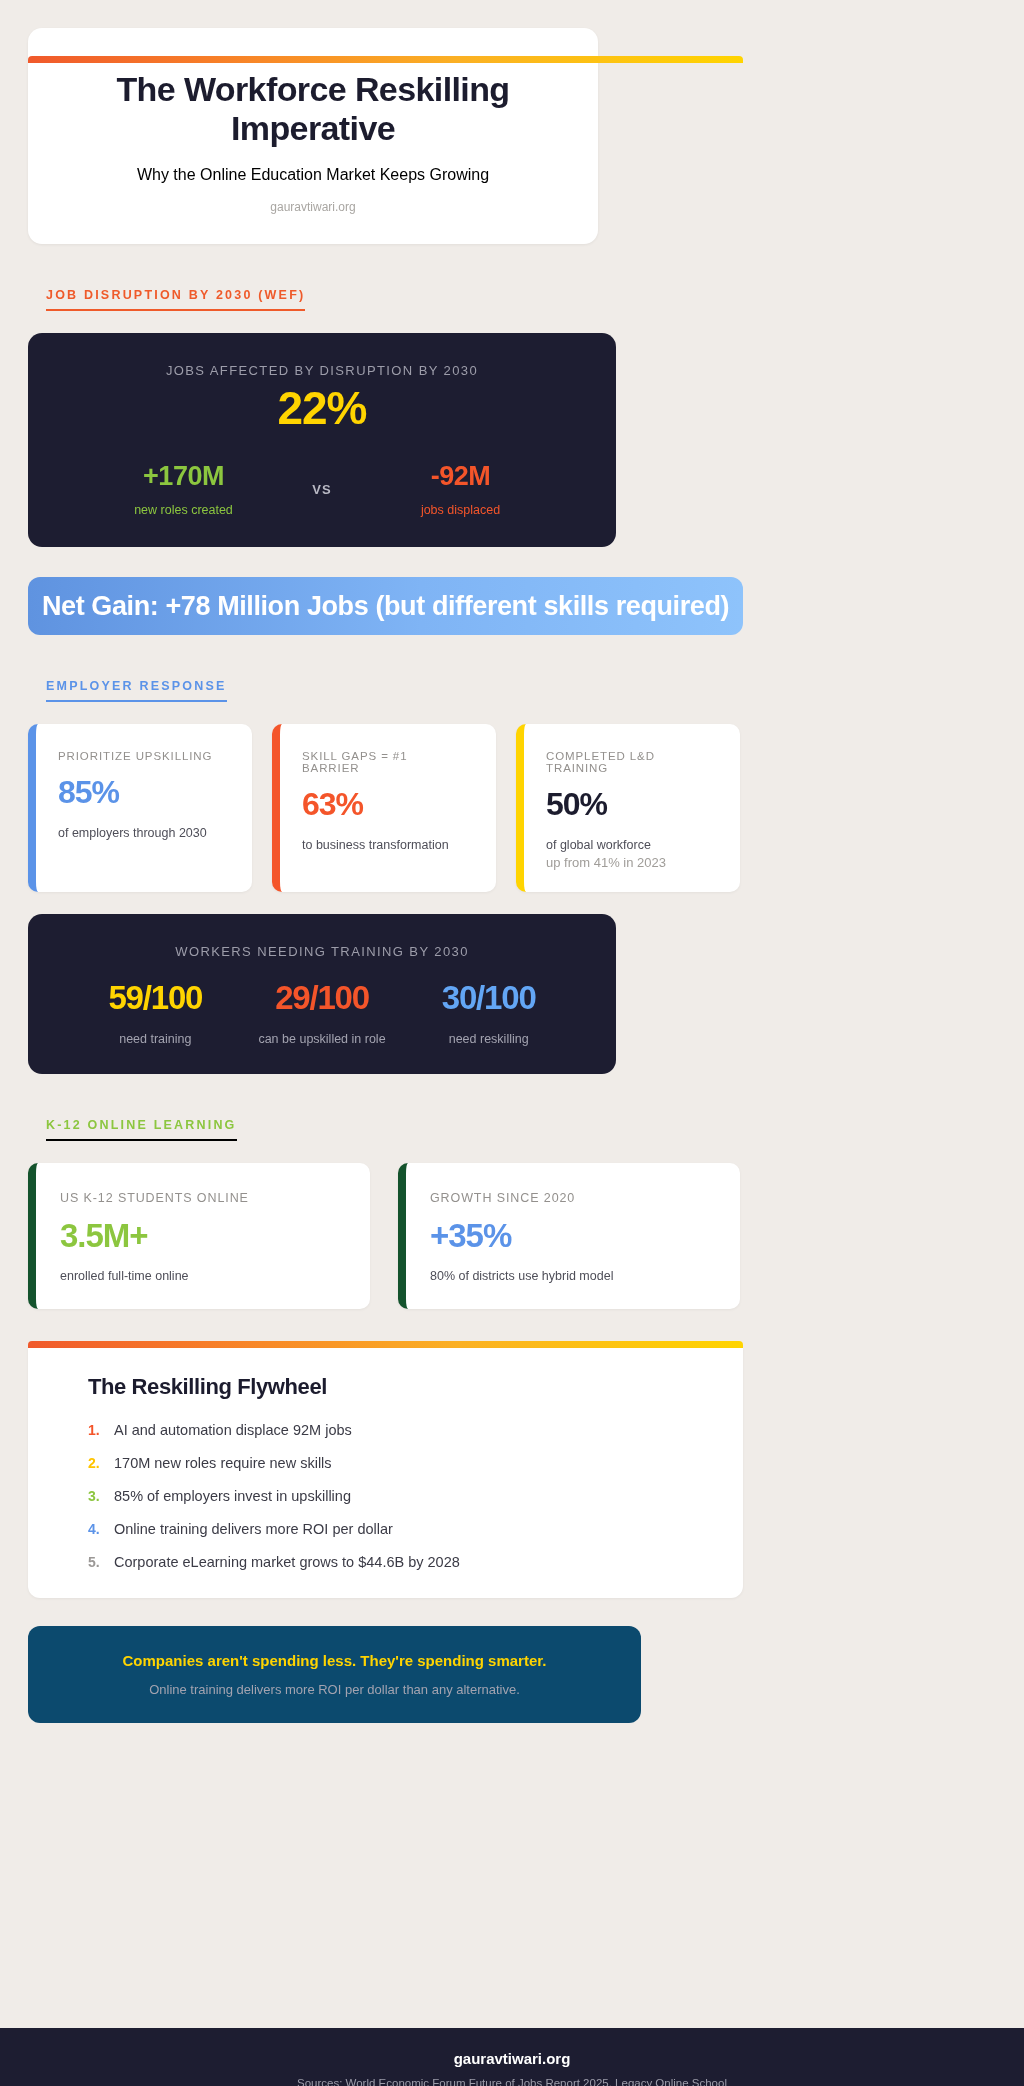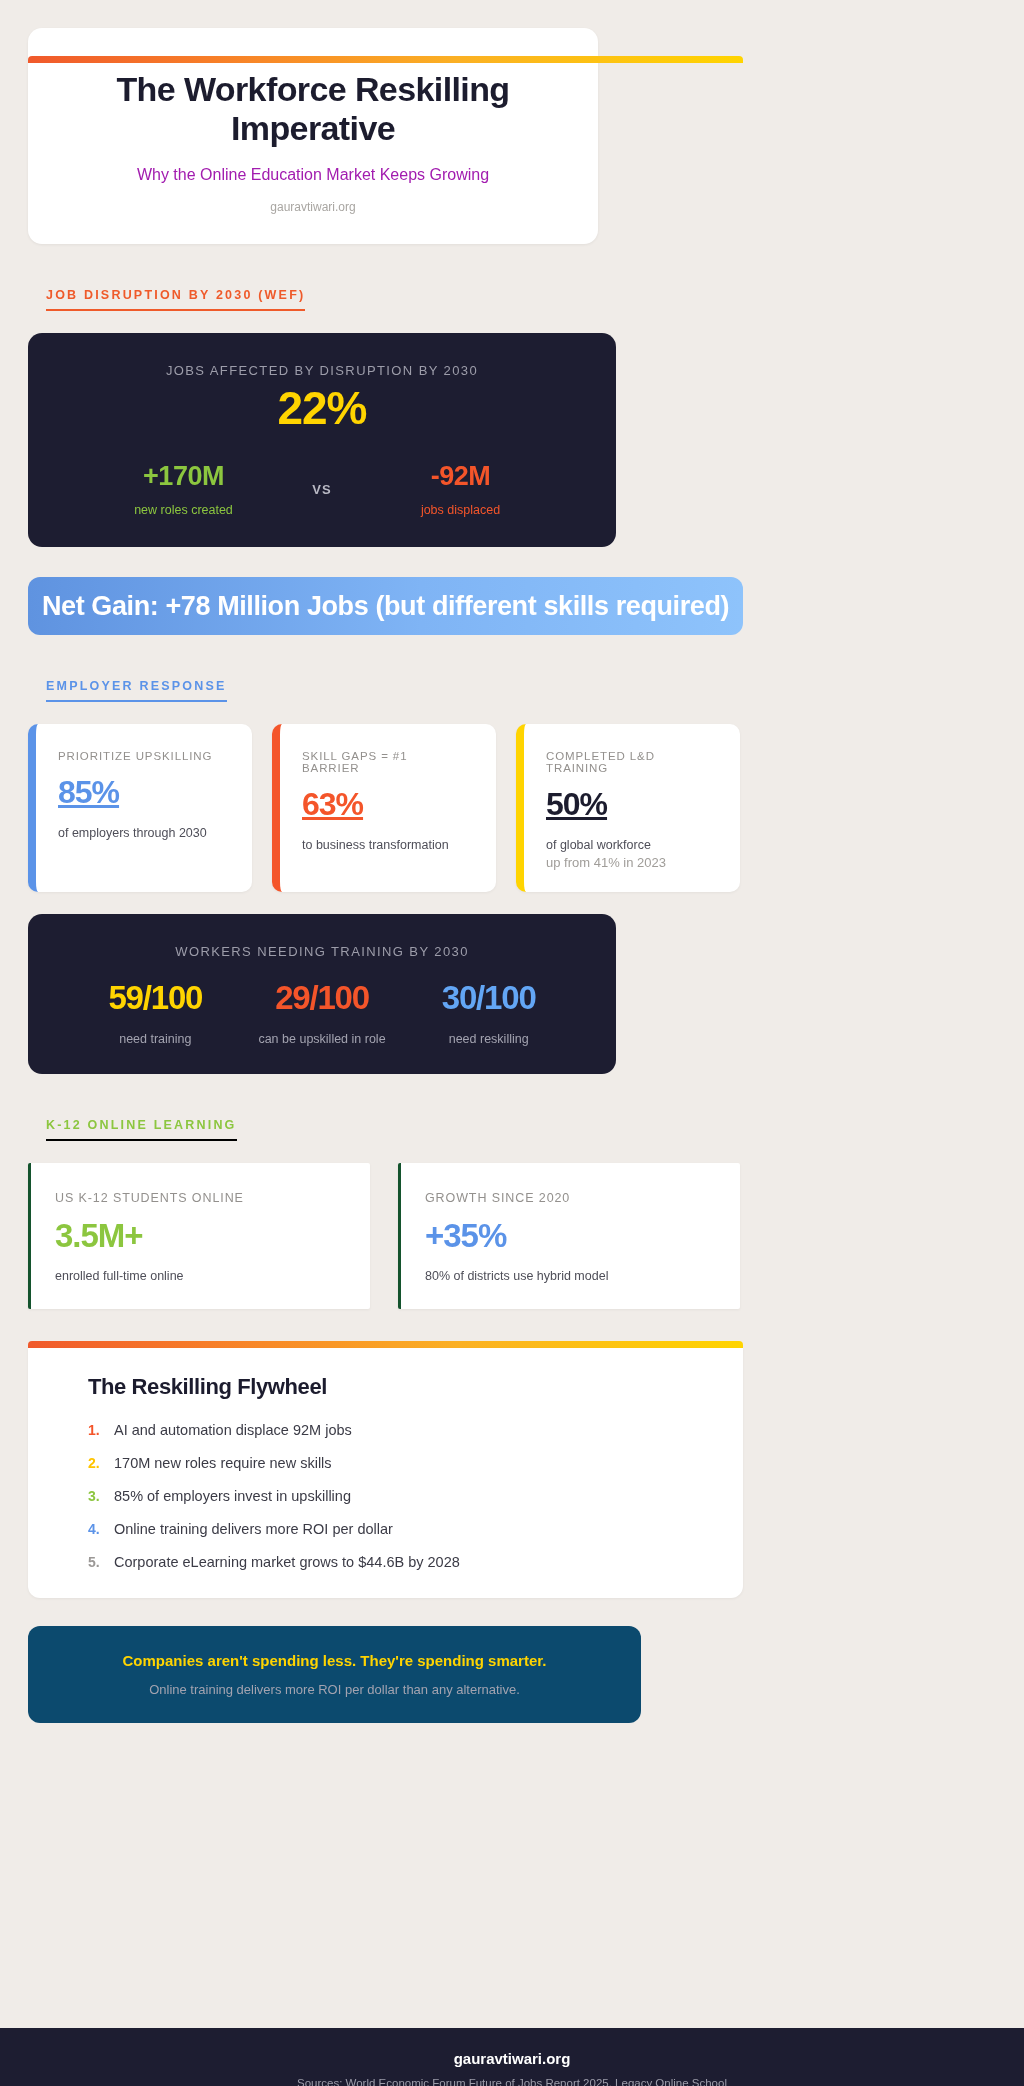--- a/index.html
+++ b/index.html
@@ -45,21 +45,21 @@
     font-size: 34px;
     line-height: 1.14;
     letter-spacing: -0.6px;
     color: #1c1c2e;
     max-width: 470px;
     margin: 8px auto 0 auto;
   }
   .hero-sub {
     margin-top: 18px;
     font-size: 16px;
-    color: #a21caf;
+    color: #000000;
     font-weight: 400;
   }
   .hero-site {
     margin-top: 16px;
     font-size: 12px;
     color: #a9a6a2;
   }
 
   
   .section-label {
@@ -169,21 +169,20 @@
     letter-spacing: 0.9px;
     color: #93908d;
     text-transform: uppercase;
   }
   .sc-value {
     font-size: 32px;
     font-weight: 900;
     letter-spacing: -1px;
     margin-top: 14px;
     line-height: 1.05;
-    text-decoration: underline;
   }
   .sc-cap {
     font-size: 12.5px;
     color: #4e4e58;
     margin-top: 16px;
   }
   .sc-sub {
     font-size: 13px;
     color: #a09d99;
     margin-top: 3px;
@@ -224,22 +223,22 @@
   
   .k12-row {
     display: flex;
     gap: 28px;
     margin: 22px 0 0 28px;
     width: 1010px;
   }
   .k12-card {
     flex: 0 0 342px;
     background: #ffffff;
-    border-radius: 2px;
-    border-left: 3px solid #14532d;
+    border-radius: 10px;
+    border-left: 8px solid #14532d;
     padding: 28px 24px 26px 24px;
     box-shadow: 0 1px 3px rgba(0,0,0,.05);
     min-height: 134px;
   }
   .k12-label {
     font-size: 12.5px;
     letter-spacing: 0.9px;
     color: #93908d;
     text-transform: uppercase;
   }

